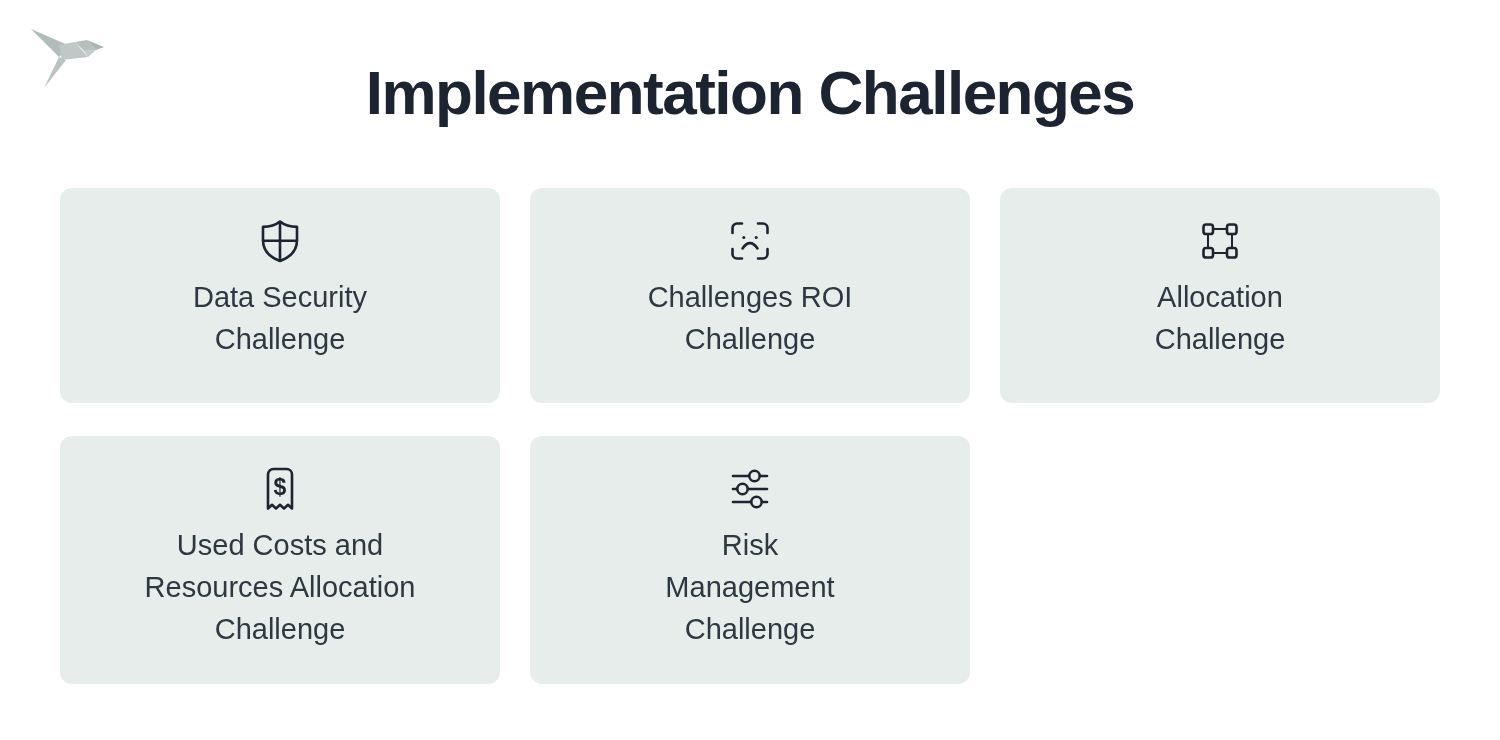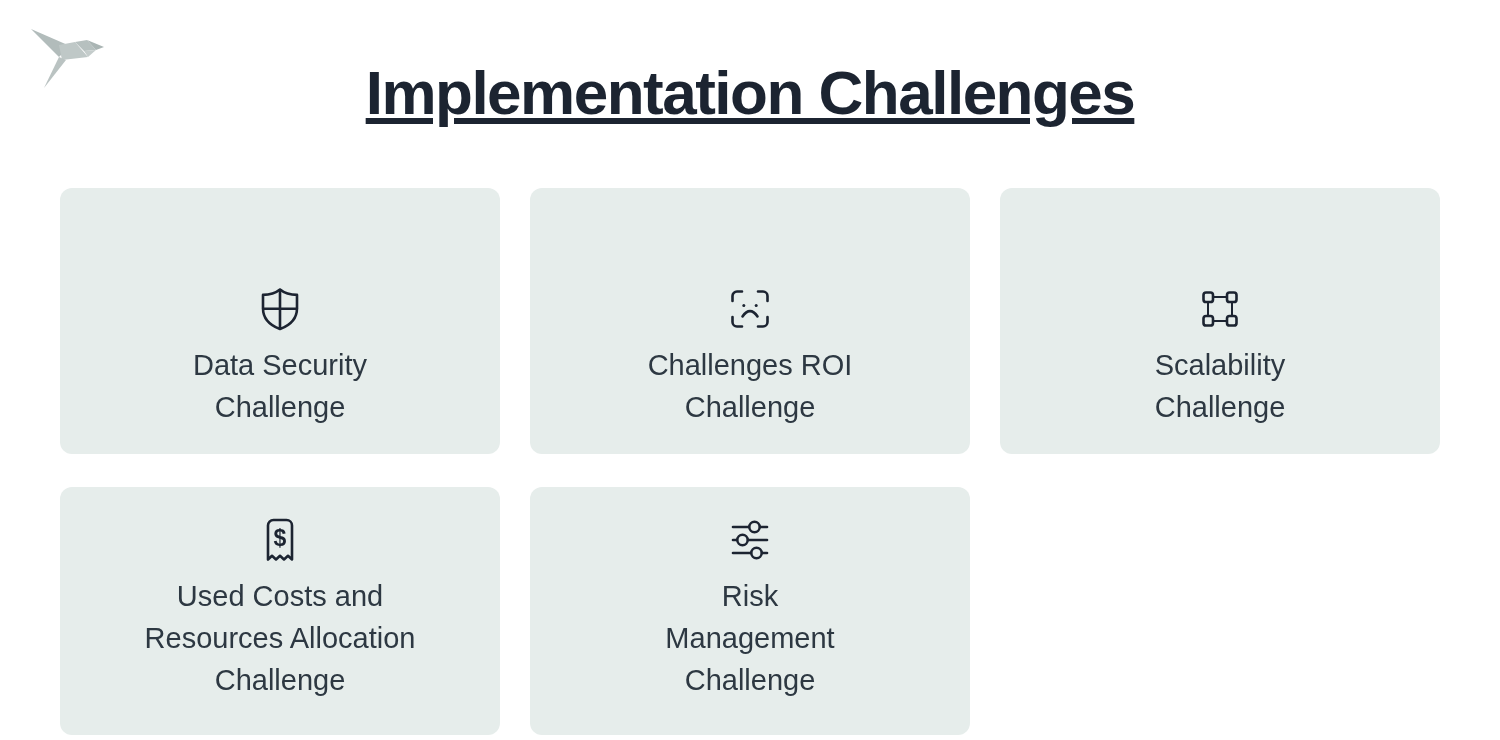--- a/index.html
+++ b/index.html
@@ -9,41 +9,40 @@
   .logo { position: absolute; left: 30px; top: 27px; width: 78px; height: 64px; }
 
   .title {
     margin-top: 62px;
     text-align: center;
     font-size: 62px;
     line-height: 1;
     font-weight: 800;
     letter-spacing: -1.5px;
     color: #1c2431;
-    text-decoration: underline;
   }
 
   .grid {
     margin: 64px 60px 0;
     display: grid;
     grid-template-columns: repeat(3, 1fr);
     grid-column-gap: 30px;
     grid-row-gap: 33px;
   }
 
   .card {
     background: #e6edeb;
     border-radius: 12px;
     display: flex;
     flex-direction: column;
     align-items: center;
     justify-content: flex-start;
     padding: 29px 24px 26px;
   }
-  .row-1 .card, .card.row1 { height: 266px; justify-content: flex-end; }
+  .row-1 .card, .card.row1 { height: 215px; }
   .card.row2 { height: 248px; }
 
   .card .icon { width: 48px; height: 48px; flex: 0 0 auto; }
   .card .icon svg { width: 48px; height: 48px; display: block; }
 
   .card .label {
     margin-top: 11px;
     font-size: 29px;
     line-height: 42px;
     color: #2d3842;
@@ -105,21 +104,21 @@
   <div class="card row1">
     <span class="icon">
       <svg viewBox="0 0 48 48">
         <rect class="ic-thin" x="12" y="12" width="24" height="24"></rect>
         <rect class="ic handle" x="7.5" y="7.5" width="9.5" height="9.5" rx="2.6"></rect>
         <rect class="ic handle" x="31" y="7.5" width="9.5" height="9.5" rx="2.6"></rect>
         <rect class="ic handle" x="7.5" y="31" width="9.5" height="9.5" rx="2.6"></rect>
         <rect class="ic handle" x="31" y="31" width="9.5" height="9.5" rx="2.6"></rect>
       </svg>
     </span>
-    <div class="label">Scalability
+    <div class="label">Allocation
 Challenge</div>
   </div>
 
   <div class="card row2">
     <span class="icon">
       <svg viewBox="0 0 48 48">
         <path class="ic" d="M12 43.5V9.5C12 6.4 14.4 4 17.5 4h13C33.6 4 36 6.4 36 9.5v34l-4-3.7-4 3.7-4-3.7-4 3.7-4-3.7z"></path>
         <text class="ic-fill" x="24" y="29.5" text-anchor="middle" font-family="Liberation Sans, sans-serif" font-size="23" font-weight="600">$</text>
       </svg>
     </span>

